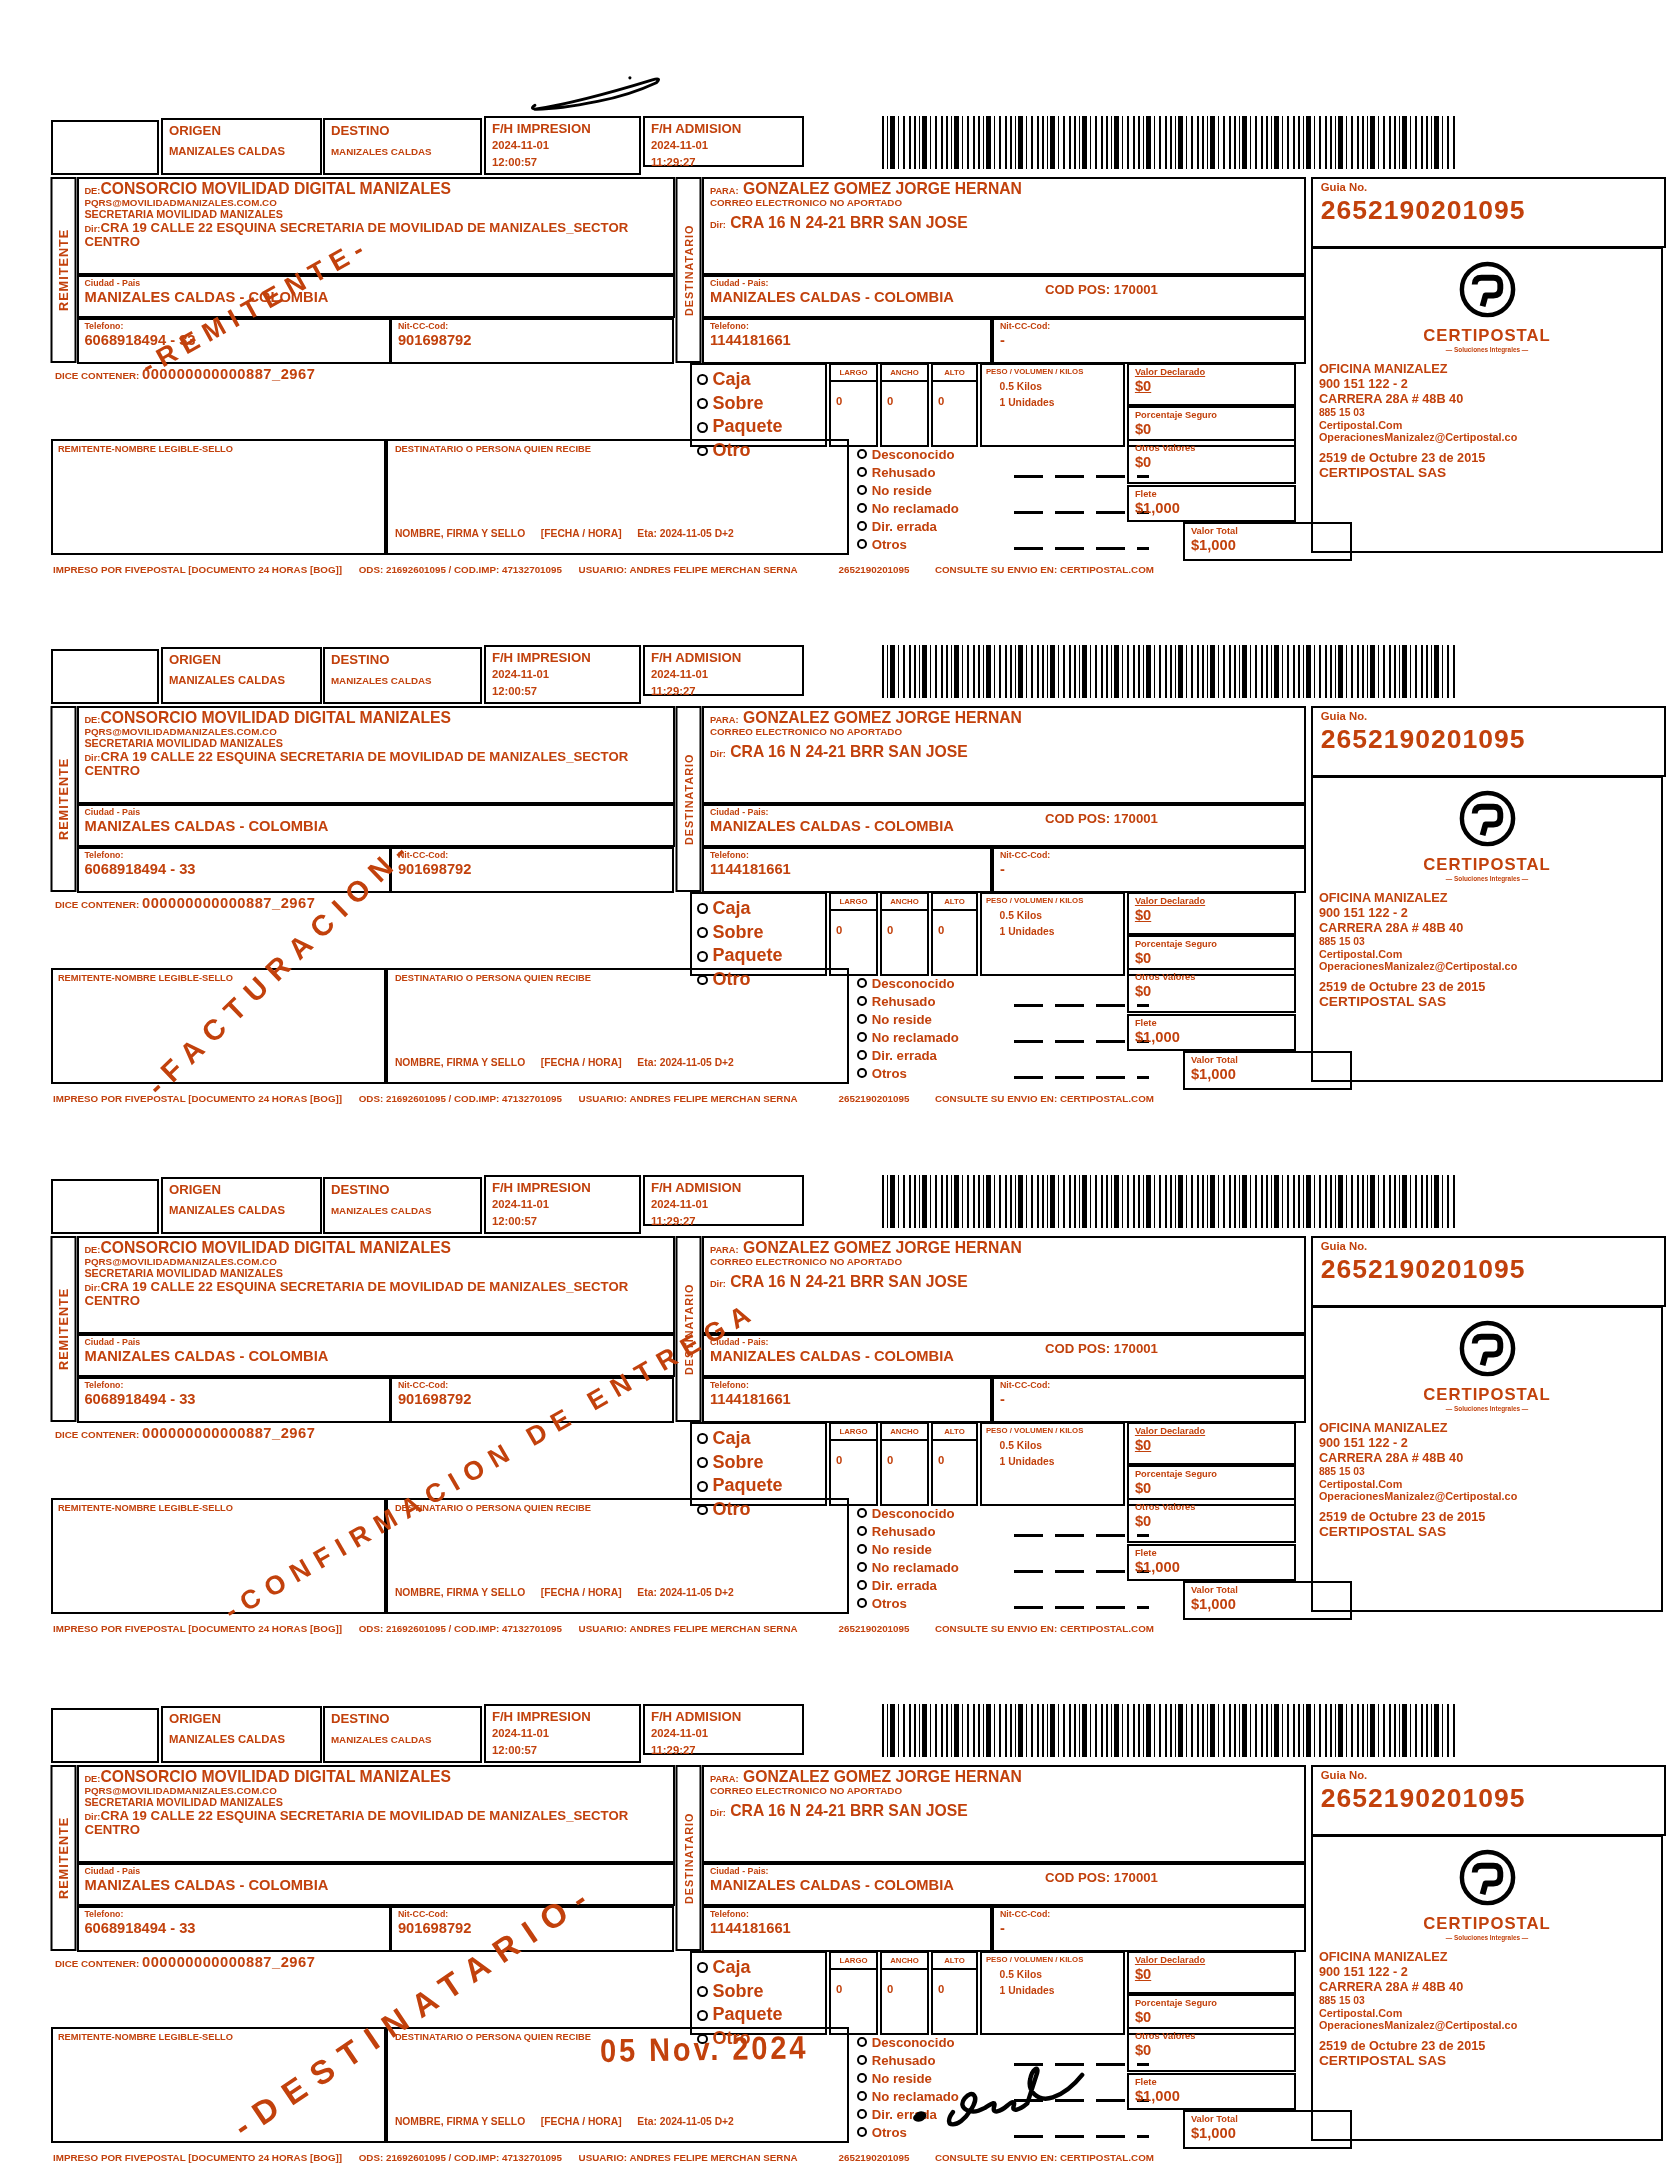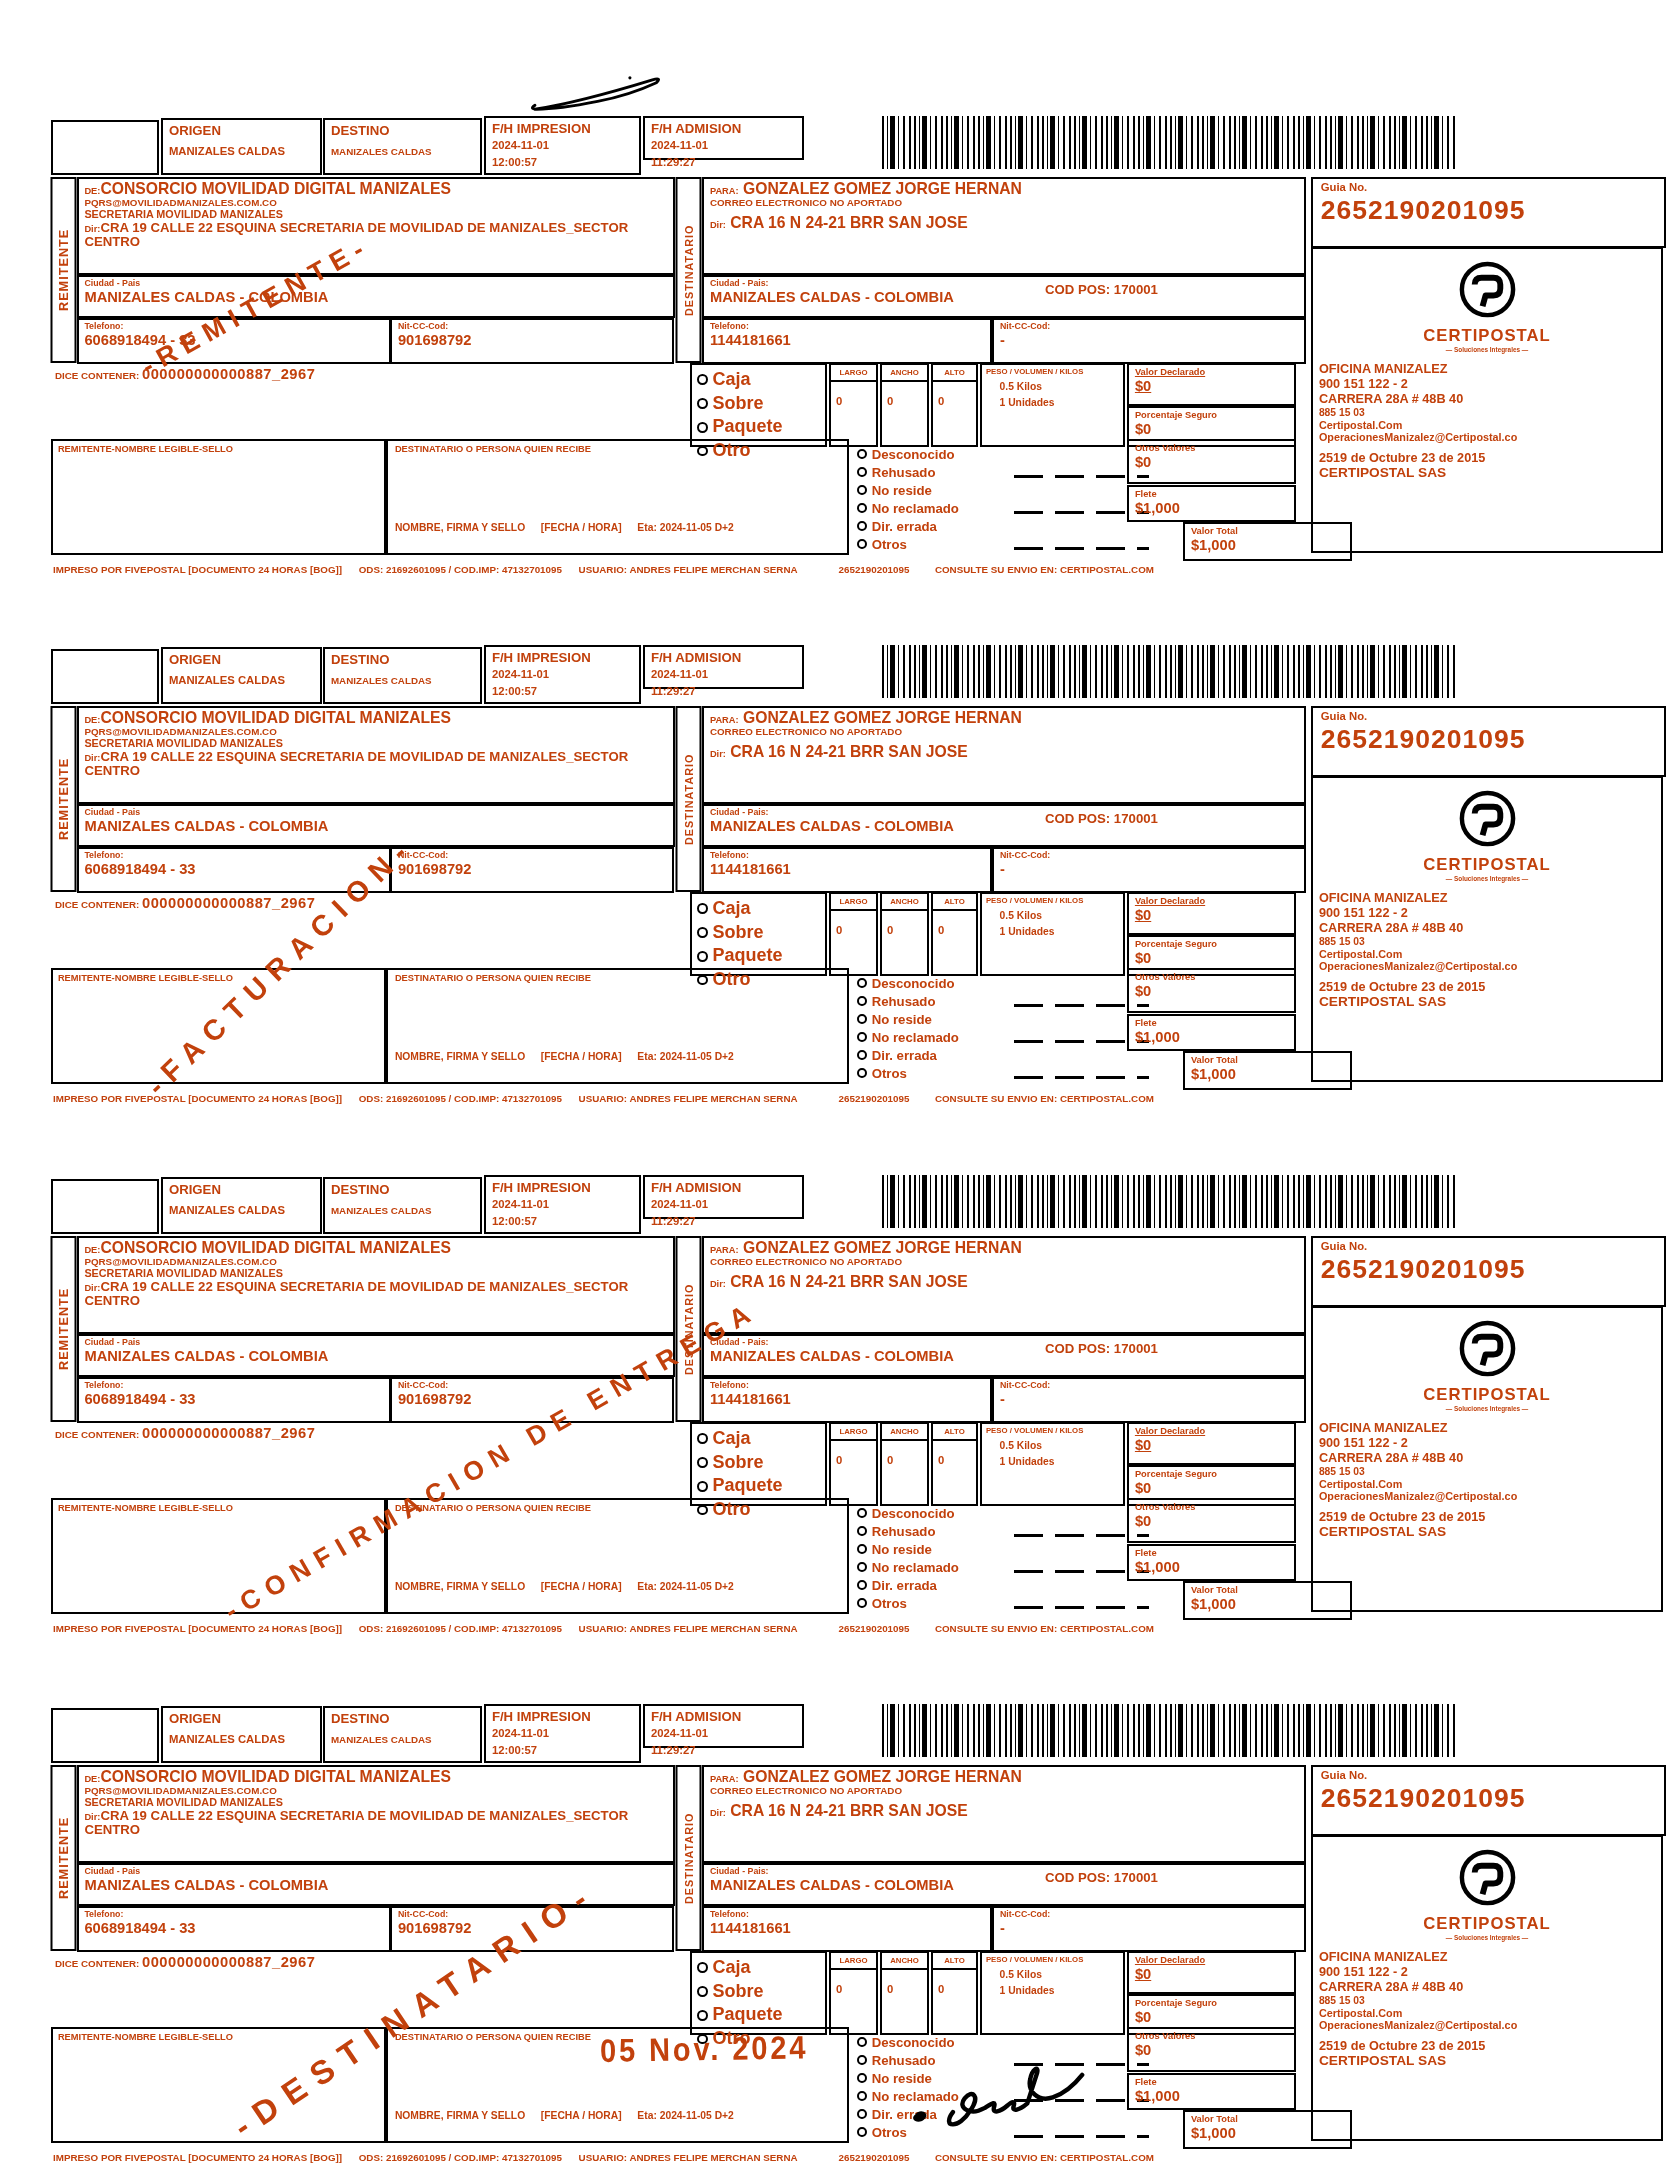--- a/index.html
+++ b/index.html
@@ -9,21 +9,21 @@
   .form{position:absolute;left:51px;width:1617px;height:469px;}
   .form *{box-sizing:border-box;}
   .bx{position:absolute;border:2.9px solid #000;}
 
   
   .h-blank{left:0;top:3.9px;width:108px;height:55px;}
   .h-cell{padding:2.9px 5.9px;}
   .h-origen{left:110px;top:2px;width:161px;height:57px;}
   .h-destino{left:272px;top:2px;width:159px;height:57px;}
   .h-imp{left:433px;top:0;width:157px;height:59px;}
-  .h-adm{left:592px;top:0;width:161px;height:44px;}
+  .h-adm{left:592px;top:0;width:161px;height:51px;}
   .h-title{font-size:13.2px;}
   .h-val{font-size:11.3px;margin-top:6.9px;}
   .h-val-sm{font-size:9.8px;margin-top:7.8px;}
   .h-dt{font-size:11.3px;line-height:1.3;margin-top:2px;}
   .barcode{left:831px;top:0;width:576px;height:53px;
     background:repeating-linear-gradient(90deg,#000 0 2px,#fff 2px 4.9px,#000 4.9px 5.9px,#fff 5.9px 7.8px,
       #000 7.8px 12.7px,#fff 12.7px 15.7px,#000 15.7px 16.7px,#fff 16.7px 20.6px,#000 20.6px 23.5px,#fff 23.5px 27.4px,
       #000 27.4px 29px,#fff 29px 32px);}
 
   
@@ -74,21 +74,21 @@
   .m-val{font-size:14.7px;line-height:1.15;}
   .v-decl{left:1076px;top:247px;width:169px;height:43px;text-decoration:underline;}
   .v-seg{left:1076px;top:290px;width:169px;height:41px;}
   .v-otros{left:1076px;top:323px;width:169px;height:45px;}
   .v-flete{left:1076px;top:369px;width:169px;height:37px;}
   .v-total{left:1132px;top:406px;width:169px;height:39px;}
 
   
   .sello-box{left:0;top:323px;width:335px;height:116px;padding:2.9px 4.9px;font-size:9.3px;}
   .recibe-box{left:335px;top:323px;width:463px;height:116px;padding:2.9px 6.9px;font-size:9.3px;}
-  .firma-line{position:absolute;bottom:20px;left:6.9px;display:flex;gap:15.7px;font-size:10.3px;white-space:nowrap;}
+  .firma-line{position:absolute;bottom:14px;left:6.9px;display:flex;gap:15.7px;font-size:10.3px;white-space:nowrap;}
   .status{position:absolute;left:806px;top:329px;width:274px;}
   .s-row{position:relative;display:flex;align-items:center;gap:4.9px;font-size:13.2px;height:18px;}
   .s-row .rc{width:9.8px;height:9.8px;}
   .dash{position:absolute;left:157px;top:11.8px;width:135px;height:2.9px;
         background:repeating-linear-gradient(90deg,#000 0 29px,transparent 29px 41px);}
 
   
   .guia-box{left:1260px;top:61px;width:355px;height:71px;padding:2px 7.8px;}
   .guia-lbl{font-size:11.3px;}
   .guia-num{font-size:26.5px;letter-spacing:1px;margin-top:2px;}

